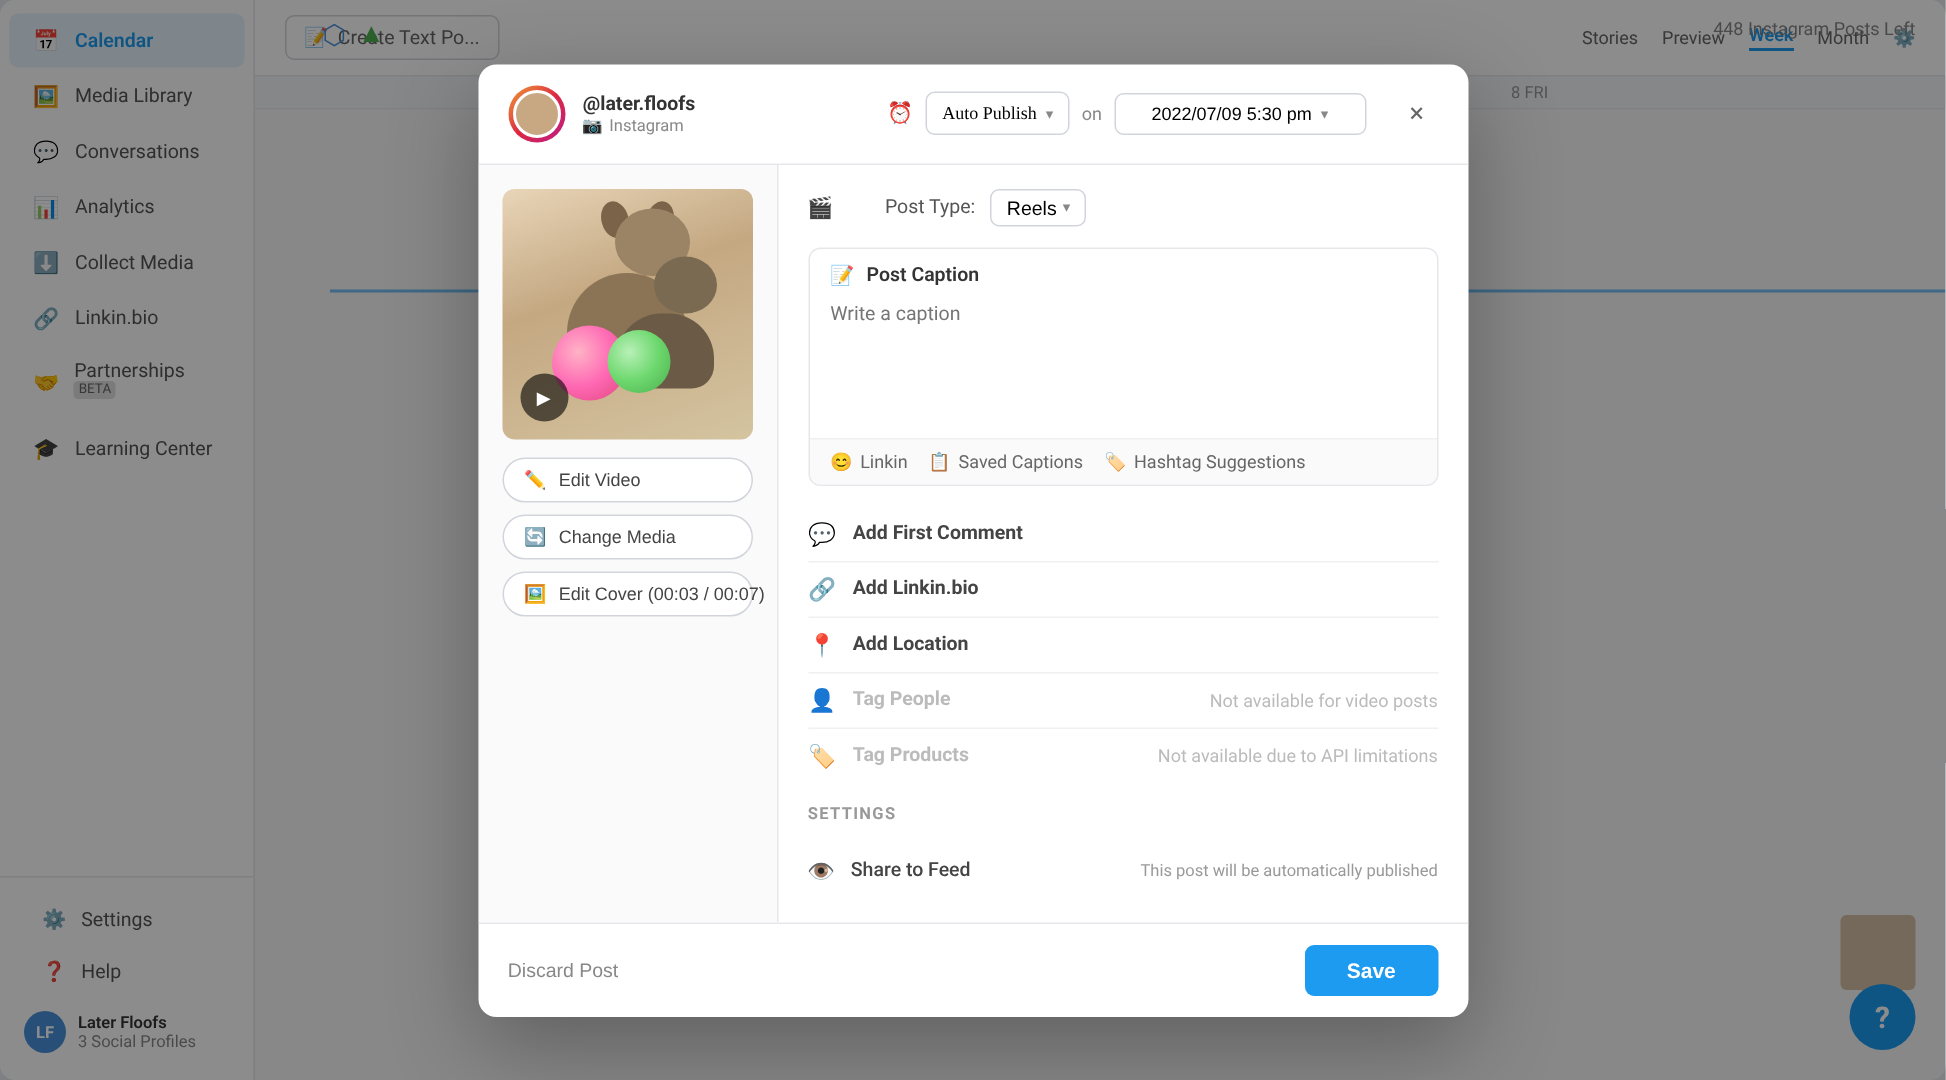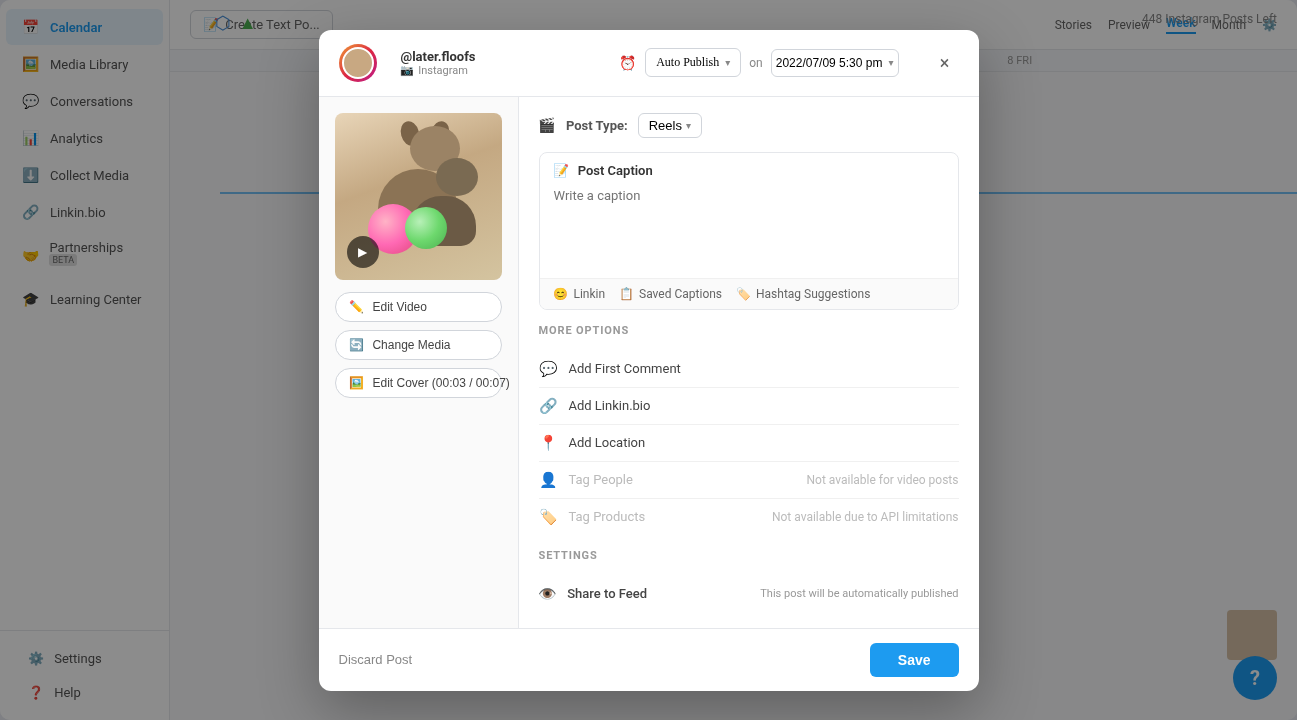--- a/index.html
+++ b/index.html
@@ -144,21 +144,21 @@
       flex-direction: column;
       overflow: hidden;
       box-shadow: 0 20px 60px rgba(0,0,0,0.3);
       position: relative;
     }
     .modal-header {
       display: flex;
       align-items: center;
       padding: 14px 20px;
       border-bottom: 1px solid #e5e7eb;
-      gap: 24px;
+      gap: 12px;
     }
     .profile-avatar {
       width: 38px; height: 38px;
       border-radius: 50%;
       background: linear-gradient(135deg, #f09433, #e6683c, #dc2743, #cc2366, #bc1888);
       display: flex; align-items: center; justify-content: center;
       position: relative;
     }
     .profile-avatar-inner {
       width: 32px; height: 32px;
@@ -184,21 +184,21 @@
       padding: 6px 10px;
       font-size: 12px;
       cursor: pointer;
       background: #fff;
       font-family: Liberation Serif, serif;
     }
     .date-btn {
       display: flex; align-items: center; gap: 6px;
       border: 1px solid #d1d5db;
       border-radius: 6px;
-      padding: 6px 4px;
+      padding: 6px 24px;
       font-size: 12px;
       cursor: pointer;
       background: #fff;
     }
     .close-btn {
       margin-left: 8px;
       cursor: pointer;
       font-size: 18px;
       color: #666;
       width: 28px; height: 28px;
@@ -346,21 +346,21 @@
     }
 
     .post-type-row {
       display: flex;
       align-items: center;
       gap: 10px;
       font-size: 13px;
       color: #555;
     }
     .post-type-icon { color: #888; font-size: 14px; }
-    .post-type-label { font-weight: 700; }
+    .post-type-label { font-weight: 400; margin-left: 24px; }
     .post-type-select {
       display: flex;
       align-items: center;
       gap: 4px;
       border: 1px solid #d1d5db;
       border-radius: 6px;
       padding: 4px 10px;
       cursor: pointer;
       font-size: 13px;
       background: #fff;
@@ -420,21 +420,21 @@
     .option-row {
       display: flex;
       align-items: center;
       gap: 10px;
       padding: 9px 0;
       border-bottom: 1px solid #f0f0f0;
       cursor: pointer;
     }
     .option-row:last-child { border-bottom: none; }
     .option-icon { font-size: 15px; color: #888; width: 20px; text-align: center; }
-    .option-label { font-size: 13px; color: #444; font-weight: 400; }
+    .option-label { font-size: 13px; color: #444; font-weight: 700; }
     .option-note { margin-left: auto; font-size: 12px; color: #bbb; }
     .option-disabled .option-label { color: #bbb; }
 
     .settings-label {
       font-size: 11px;
       font-weight: 700;
       color: #999;
       letter-spacing: 0.08em;
       text-transform: uppercase;
     }
@@ -564,20 +564,29 @@
       </div>
     </div>
     <div class="sidebar-bottom">
       <div class="sidebar-item">
         <span>⚙️</span>
         <span>Settings</span>
       </div>
       <div class="sidebar-item">
         <span>❓</span>
         <span>Help</span>
+      </div>
+      <div class="sidebar-user">
+        <div class="user-avatar">
+          <span>LF</span>
+        </div>
+        <div class="user-info">
+          <div class="user-name">Later Floofs</div>
+          <div class="user-sub">3 Social Profiles</div>
+        </div>
       </div>
     </div>
   </div>
 
   <div class="main-content">
     <div class="top-bar">
       <div class="create-text-post">
         <span>📝</span>
         <span>Create Text Po...</span>
       </div>
@@ -705,21 +714,20 @@
               <span>📋</span>
               <span>Saved Captions</span>
             </div>
             <div class="caption-tool">
               <span>🏷️</span>
               <span>Hashtag Suggestions</span>
             </div>
           </div>
         </div>
 
-        <div class="more-options-label">MORE OPTIONS</div>
 
         <div>
           <div class="option-row">
             <span class="option-icon">💬</span>
             <span class="option-label">Add First Comment</span>
           </div>
           <div class="option-row">
             <span class="option-icon">🔗</span>
             <span class="option-label">Add Linkin.bio</span>
           </div>

